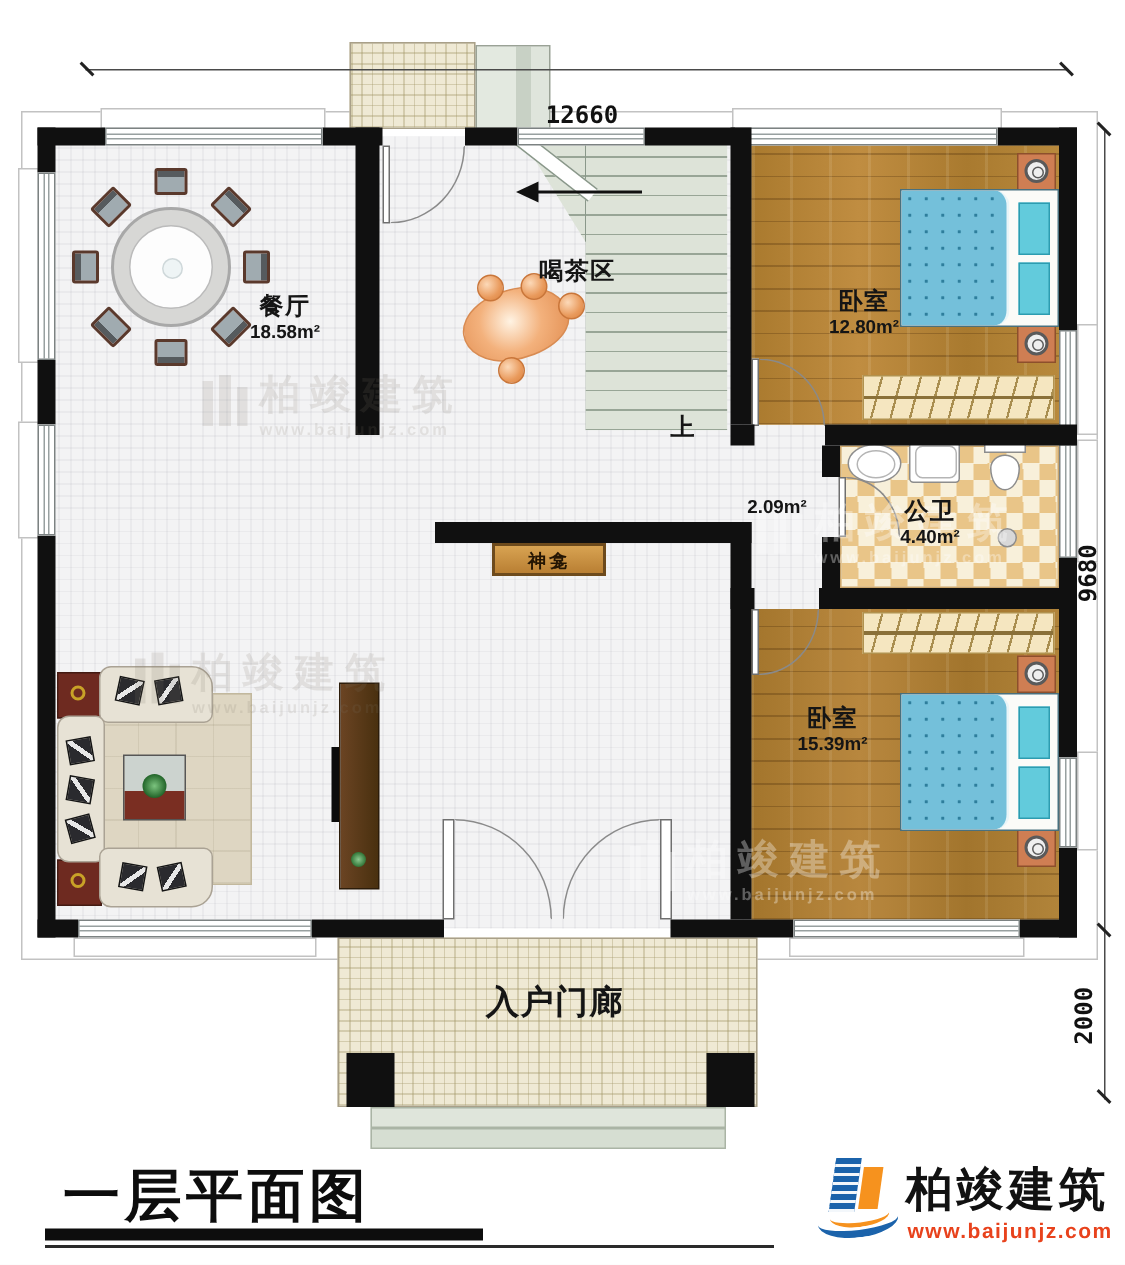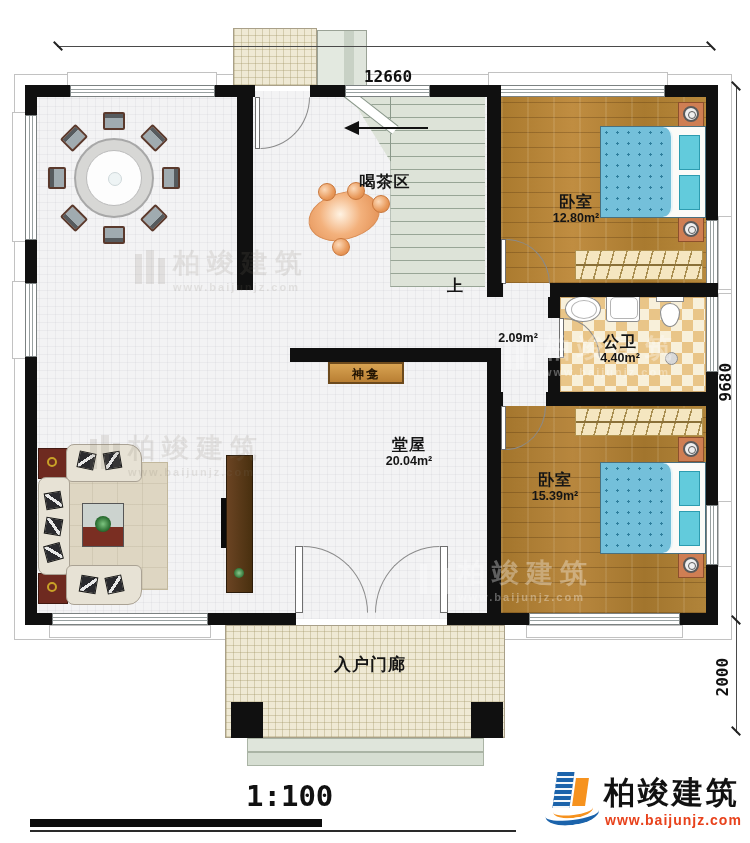--- a/index.html
+++ b/index.html
@@ -265,61 +265,61 @@
       </div>
   </div>
   <div class="wm wm-light" style="left:420px;top:555px;">
     <div class="wm-glyph"></div>
     <div>
         <div class="wm-name">柏竣建筑</div>
          <div class="wm-url">www.baijunjz.com</div>
       </div>
   </div>
 
+  <div class="label" style="left:140px;top:196px;width:100px;">
+    <div class="rname">餐厅</div>
+    <div class="rarea">18.58m²</div>
+  </div>
   <div class="label" style="left:343px;top:173px;width:84px;">
     <div class="rname">喝茶区</div>
   </div>
   <div class="label" style="left:440px;top:277px;width:30px;font-size:16px;">上</div>
   <div class="label" style="left:526px;top:193px;width:100px;">
     <div class="rname">卧室</div>
     <div class="rarea">12.80m²</div>
   </div>
   <div class="label" style="left:570px;top:333px;width:100px;">
     <div class="rname">公卫</div>
     <div class="rarea">4.40m²</div>
   </div>
   <div class="label rarea" style="left:488px;top:331px;width:60px;">2.09m²</div>
-  <div class="label" style="left:359px;top:436px;width:100px;">
-    <div class="rname">堂屋</div>
-    <div class="rarea">20.04m²</div>
-  </div>
   <div class="label" style="left:505px;top:471px;width:100px;">
     <div class="rname">卧室</div>
     <div class="rarea">15.39m²</div>
   </div>
   <div class="label" style="left:315px;top:655px;width:110px;">
-    <div class="rname" style="font-size:17px;">入户门廊</div>
+    <div class="rname" style="font-size:22px;">入户门廊</div>
   </div>
 
   <div class="dimline" style="left:57px;top:46px;width:655px;height:1px;"></div>
   <div class="tick" style="left:52px;top:45px;"></div>
   <div class="tick" style="left:705px;top:45px;"></div>
   <div class="label cad" style="left:348px;top:26px;width:80px;font-size:16px;margin-top:42px;">12660</div>
   <div class="dimline" style="left:736px;top:87px;width:1px;height:535px;"></div>
   <div class="tick" style="left:730px;top:85px;"></div>
   <div class="tick" style="left:730px;top:619px;"></div>
   <div class="label cad" style="left:695px;top:373px;width:62px;font-size:16px;transform:rotate(-90deg);">9680</div>
   <div class="dimline" style="left:736px;top:622px;width:1px;height:111px;"></div>
   <div class="tick" style="left:730px;top:730px;"></div>
   <div class="label cad" style="left:692px;top:668px;width:62px;font-size:16px;transform:rotate(-90deg);">2000</div>
 
 
+  <div class="abs" style="left:42px;top:772px;font-size:38px;font-weight:bold;letter-spacing:3px;color:#0d0d0d;">一层平面图</div>
   <div class="abs" style="left:30px;top:819px;width:292px;height:8px;background:#0d0d0d;"></div>
   <div class="abs" style="left:30px;top:830px;width:486px;height:2px;background:#2a2a2a;"></div>
-  <div class="abs cad" style="left:246px;top:779px;font-size:29px;">1:100</div>
 
   <div class="abs" style="left:545px;top:768px;width:56px;height:64px;">
     <div class="abs" style="left:10px;top:4px;width:17px;height:36px;background:#1b63ab;transform:skewX(-8deg);
                 background-image:repeating-linear-gradient(0deg,rgba(255,255,255,.95) 0 2px,transparent 2px 6px),repeating-linear-gradient(90deg,transparent 0 3px,#1b63ab 3px 5px);"></div>
     <div class="abs" style="left:29px;top:10px;width:13px;height:28px;background:#f6921e;transform:skewX(-8deg);"></div>
     <div class="abs" style="left:0px;top:34px;width:54px;height:18px;border-bottom:5px solid #1b63ab;border-radius:50%;transform:rotate(-7deg);"></div>
     <div class="abs" style="left:8px;top:34px;width:40px;height:13px;border-bottom:3px solid #f6921e;border-radius:50%;transform:rotate(-7deg);"></div>
   </div>
   <div class="abs" style="left:604px;top:772px;font-size:31px;font-weight:bold;letter-spacing:3px;color:#111;">柏竣建筑</div>
   <div class="abs" style="left:605px;top:812px;font-size:14px;font-weight:bold;letter-spacing:1px;color:#e8421c;">www.baijunjz.com</div>

